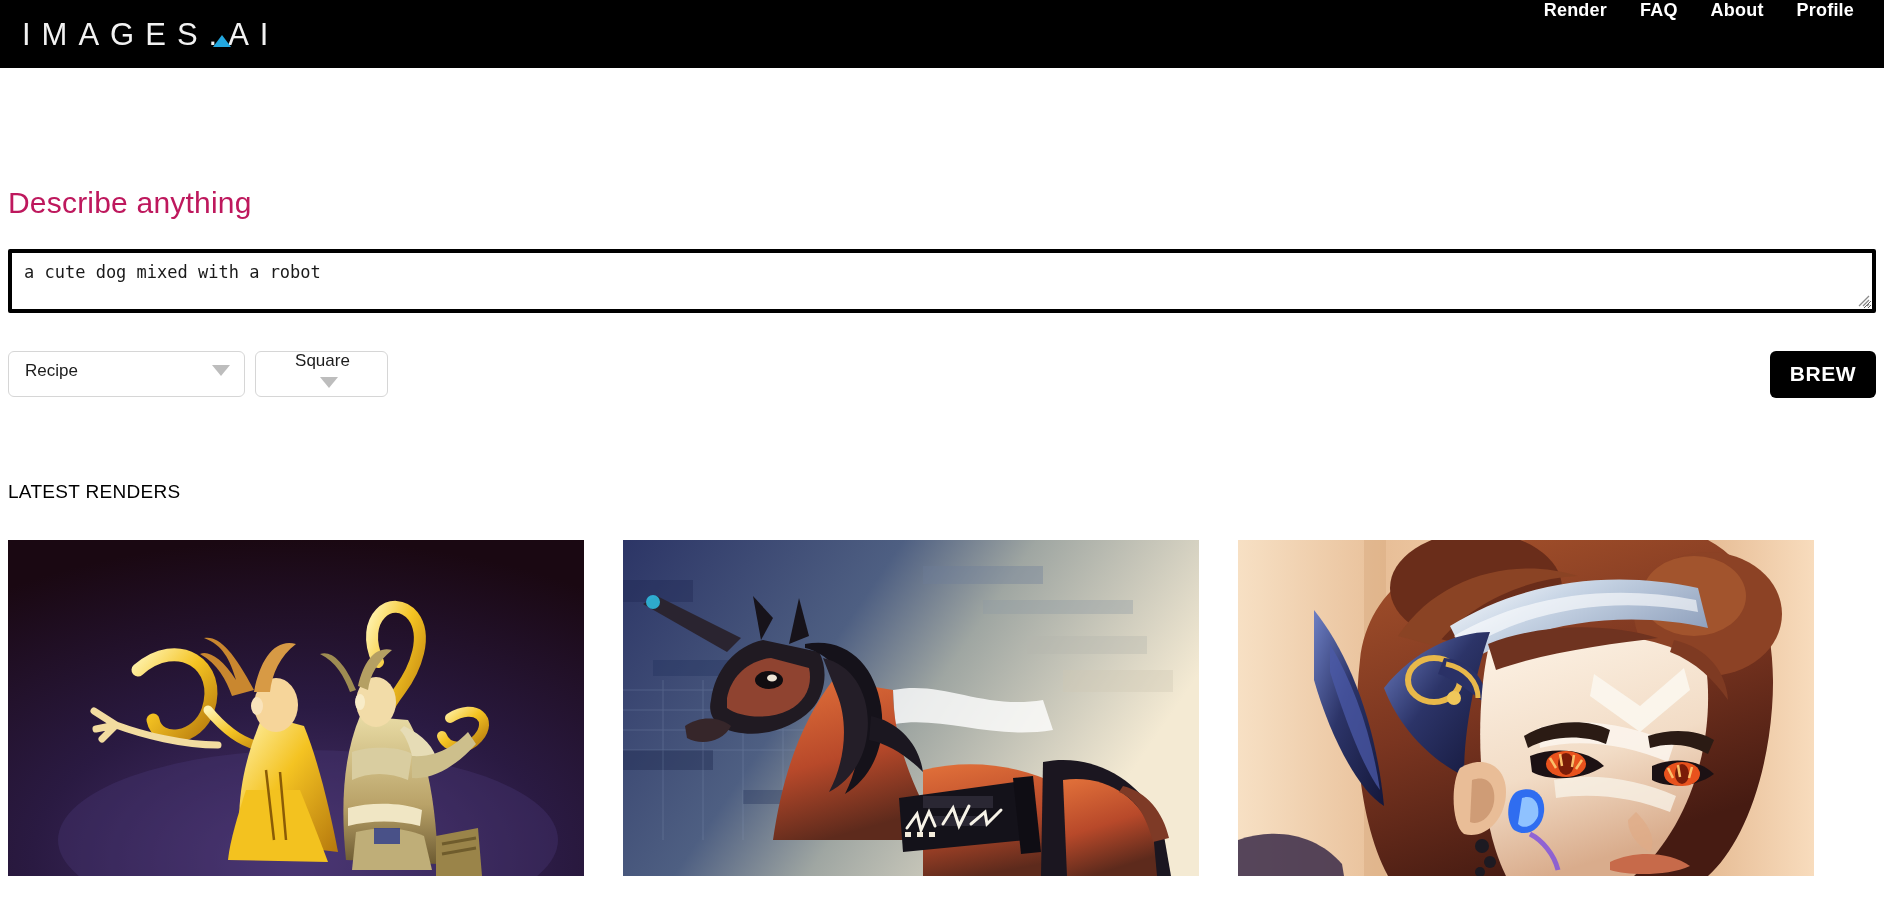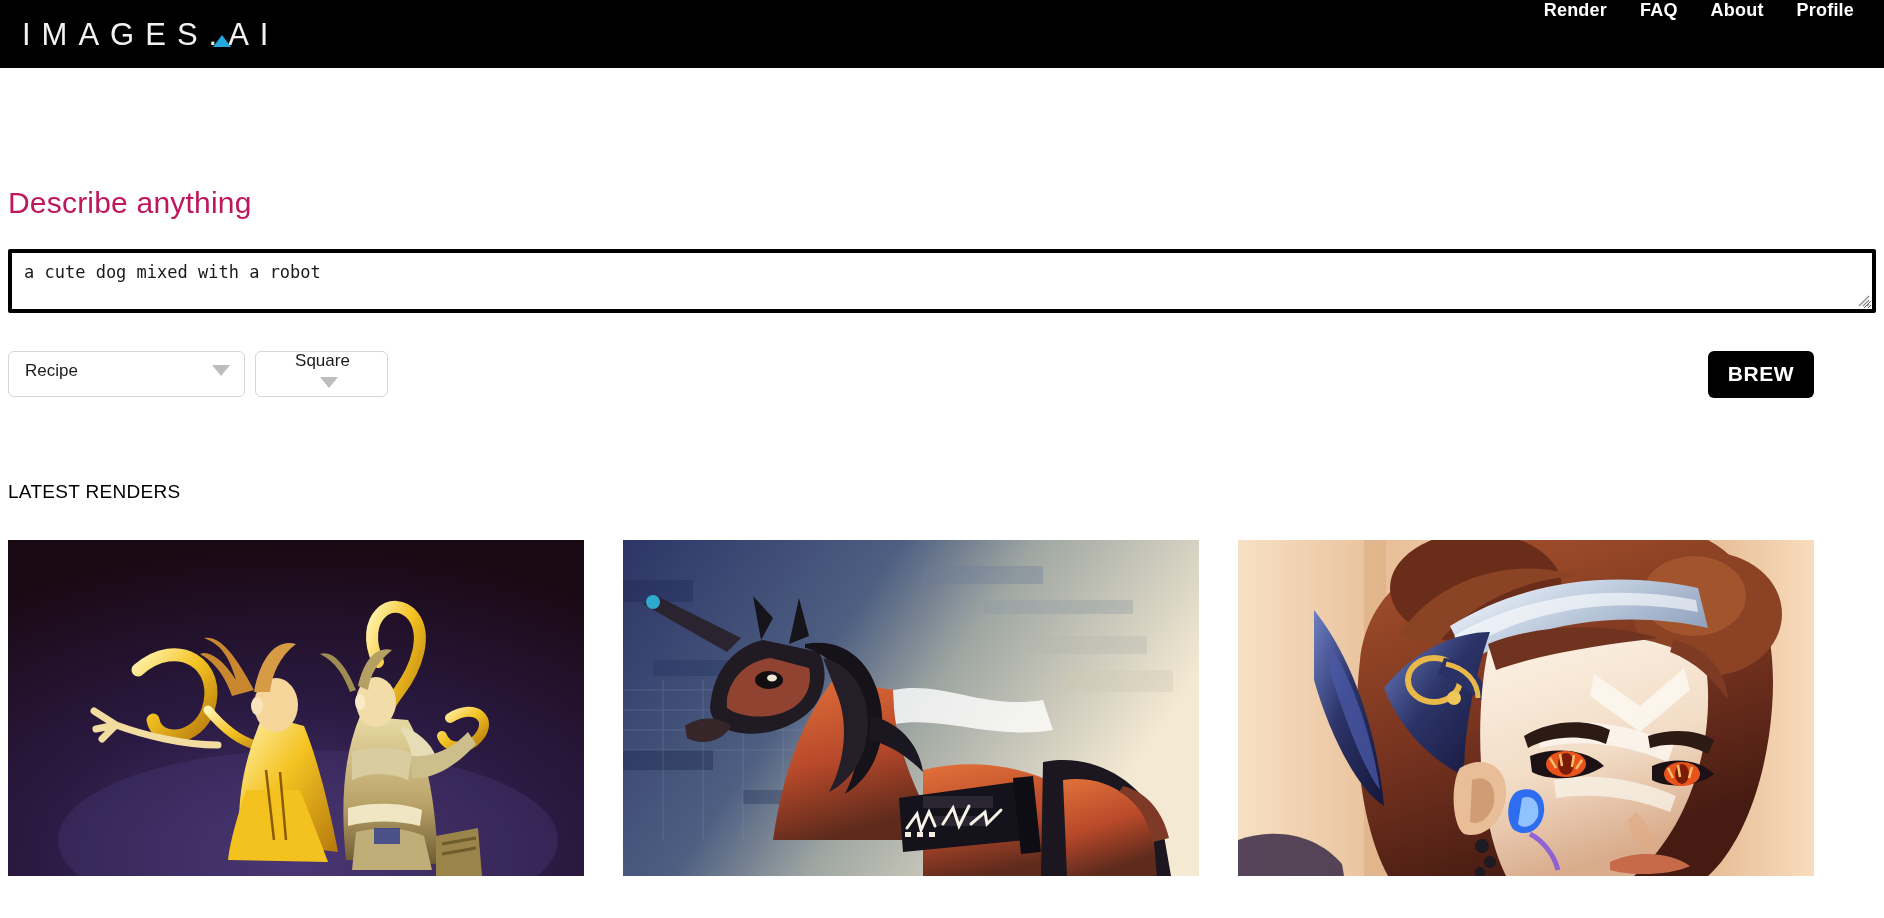--- a/index.html
+++ b/index.html
@@ -137,21 +137,20 @@
     height: 47px;
     background: #000000;
     color: #ffffff;
     border: none;
     border-radius: 6px;
     font-family: "Liberation Sans", sans-serif;
     font-size: 21px;
     font-weight: bold;
     letter-spacing: 0.6px;
     cursor: pointer;
-    margin-right: 62px;
   }
 
   
   #latest-heading {
     margin: 0;
     padding-top: 84px;
     font-size: 19px;
     font-weight: 400;
     color: #000000;
     letter-spacing: 0.3px;

